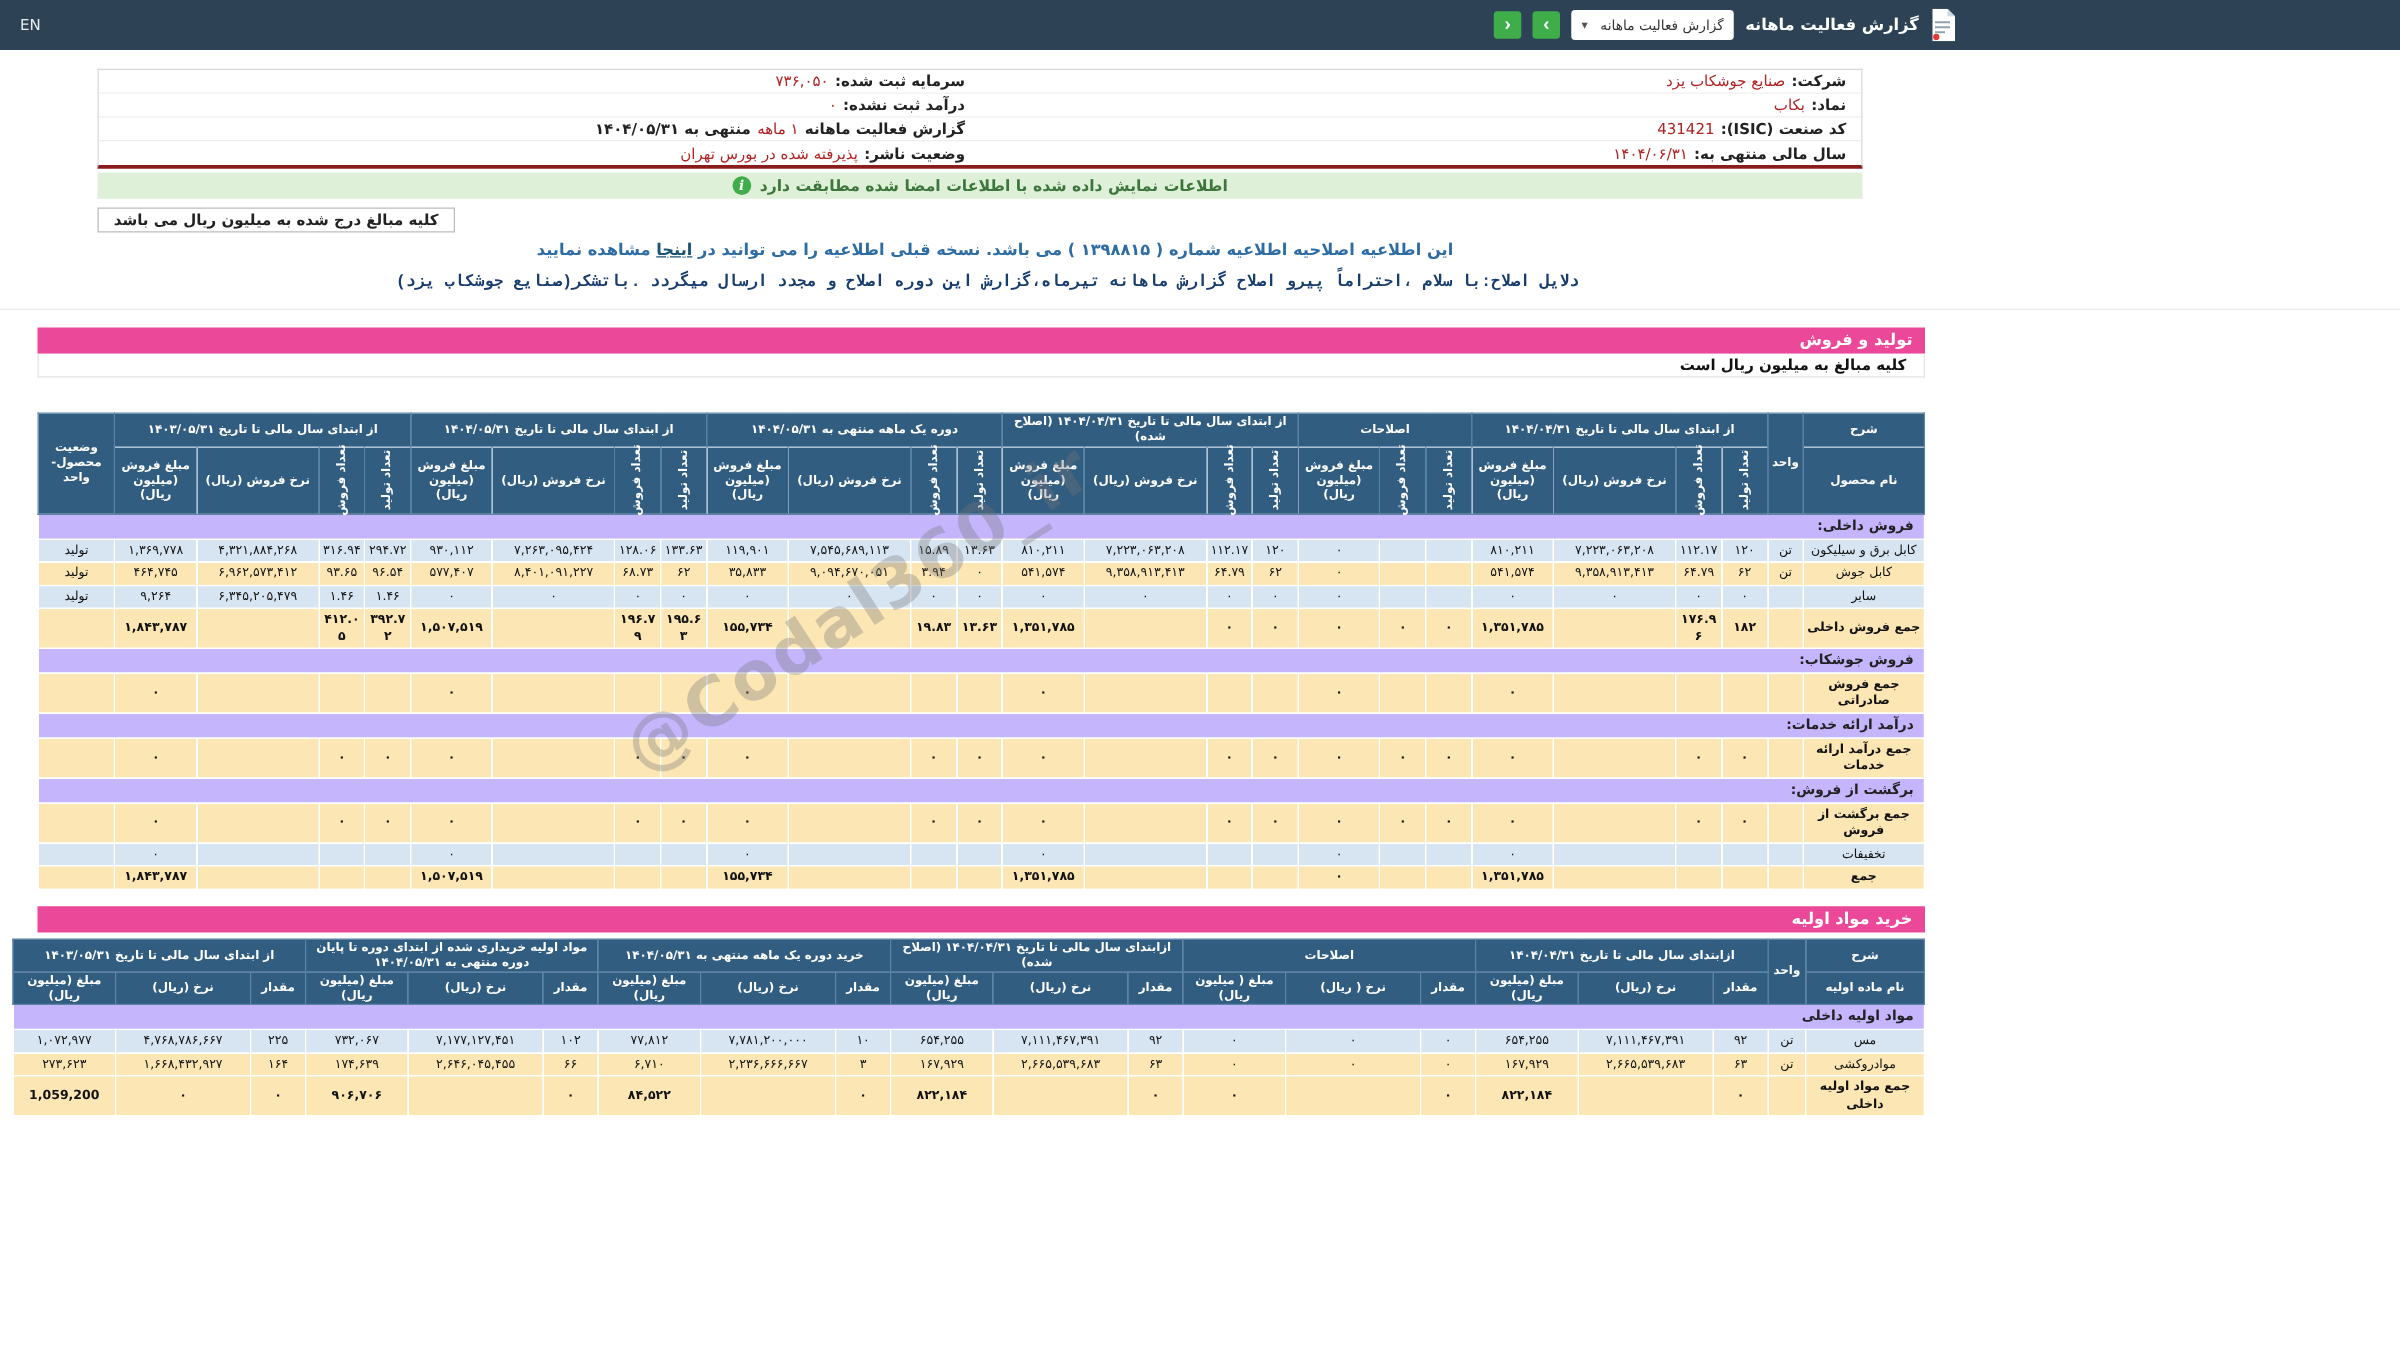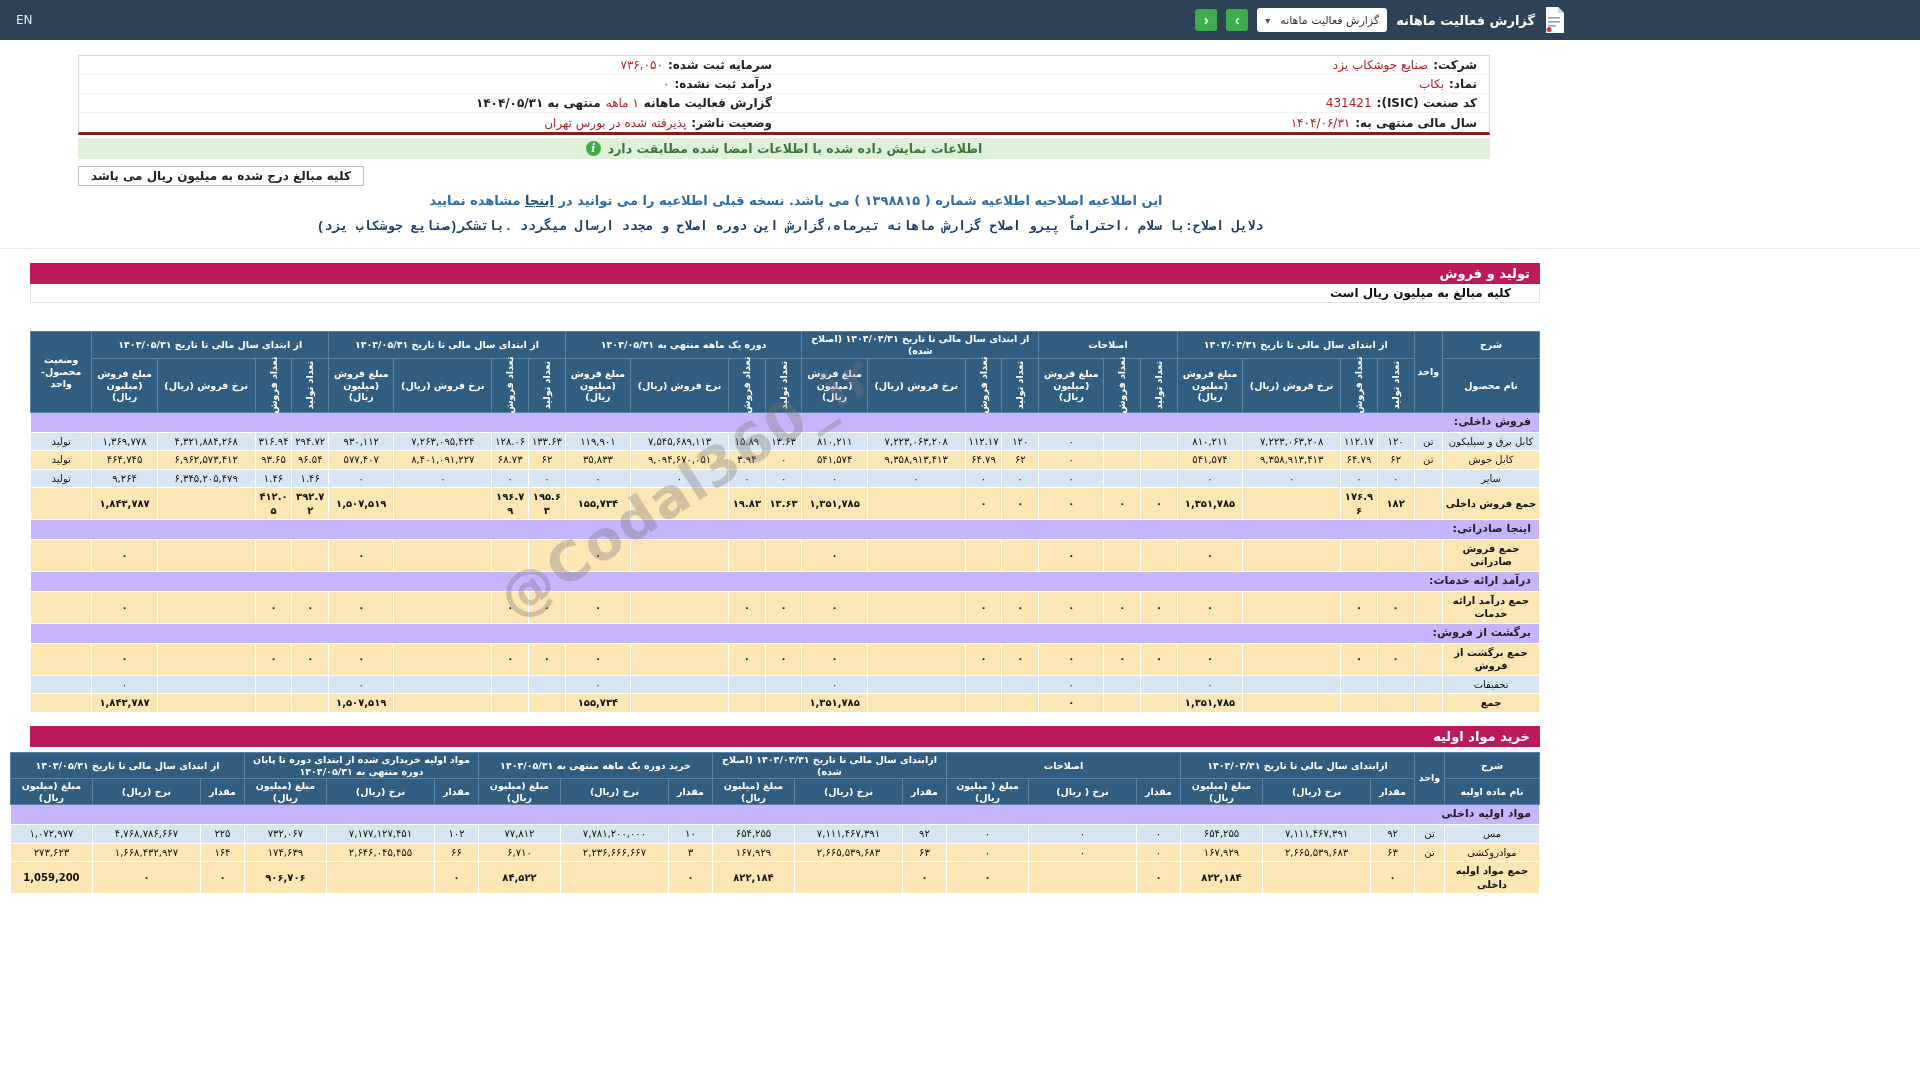--- a/index.html
+++ b/index.html
@@ -42,25 +42,25 @@
             font-family:"DejaVu Serif", serif; flex:0 0 auto; }
   .unit-wrap { width:1412px; margin:7px 90px 0 0; display:flex; justify-content:flex-end; }
   .unit-note { border:1px solid #bdbdbd; background:#fff; font-size:12px; font-weight:bold;
                color:#222; padding:2px 12px; }
   .amendment { width:1580px; margin-top:7px; text-align:center; font-size:13px; color:#2e6da4; font-weight:bold;padding-left:12px; }
   .amendment a { color:#1a5276; text-decoration:underline; cursor:pointer; }
   .reason { width:1580px; margin-top:10px; text-align:center; font-size:13px; color:#173c6e; font-weight:bold;font-family:Liberation Mono, monospace; }
   .hr { width:1920px; border-top:1px solid #ebebeb; margin-top:14px; }
 
   
-  .section-bar { width:1510px; margin:14px 40px 0 0; background:#be185d; color:#fff;
+  .section-bar { width:1510px; margin:14px 40px 0 0; background:#ec4899; color:#fff;
                  font-size:13px; font-weight:bold; height:21px; line-height:21px; padding:0 10px; }
   .section-bar.second { margin-top:13px; }
   .table-note { width:1510px; margin:0 40px 0 0; border:1px solid #e3e3e3; border-top:none;
-                font-size:12px; font-weight:bold; color:#111; padding:2px 28px; background:#fff; }
+                font-size:12px; font-weight:bold; color:#111; padding:2px 14px; background:#fff; }
   table.report { width:1510px; margin:28px 40px 0 0; border-collapse:collapse; table-layout:fixed;
                  direction:rtl; }
   table.report.t2 { margin-top:5px; }
   th { background:#315d81; color:#fff; border:1px solid #5b83a6; font-weight:bold; padding:1px 2px; }
   th.grp { font-size:9.5px; line-height:1.25; }
   th.sub { font-size:9.5px; line-height:1.2; vertical-align:middle; }
   .t1 thead tr.subrow th { height:54px; position:relative; }
   th.vert span { position:absolute; left:50%; top:50%; transform:translate(-50%,-50%) rotate(-90deg);
                  white-space:nowrap; display:block; }
   td { border:1px solid #fff; font-size:10px; color:#111; text-align:center; padding:2px 2px;
@@ -370,21 +370,21 @@
           <td>۱۹۶.۷۹</td>
           <td></td>
           <td>۱,۵۰۷,۵۱۹</td>
           <td>۳۹۲.۷۲</td>
           <td>۴۱۲.۰۵</td>
           <td></td>
           <td>۱,۸۴۳,۷۸۷</td>
           <td></td>
         </tr>
         <tr class="section">
-          <td colspan="26">اینجا صادراتی:</td>
+          <td colspan="26">فروش جوشکاب:</td>
         </tr>
         <tr class="yellow sum">
           <td class="name">جمع فروش صادراتی</td>
           <td></td>
           <td></td>
           <td></td>
           <td></td>
           <td>۰</td>
           <td></td>
           <td></td>

